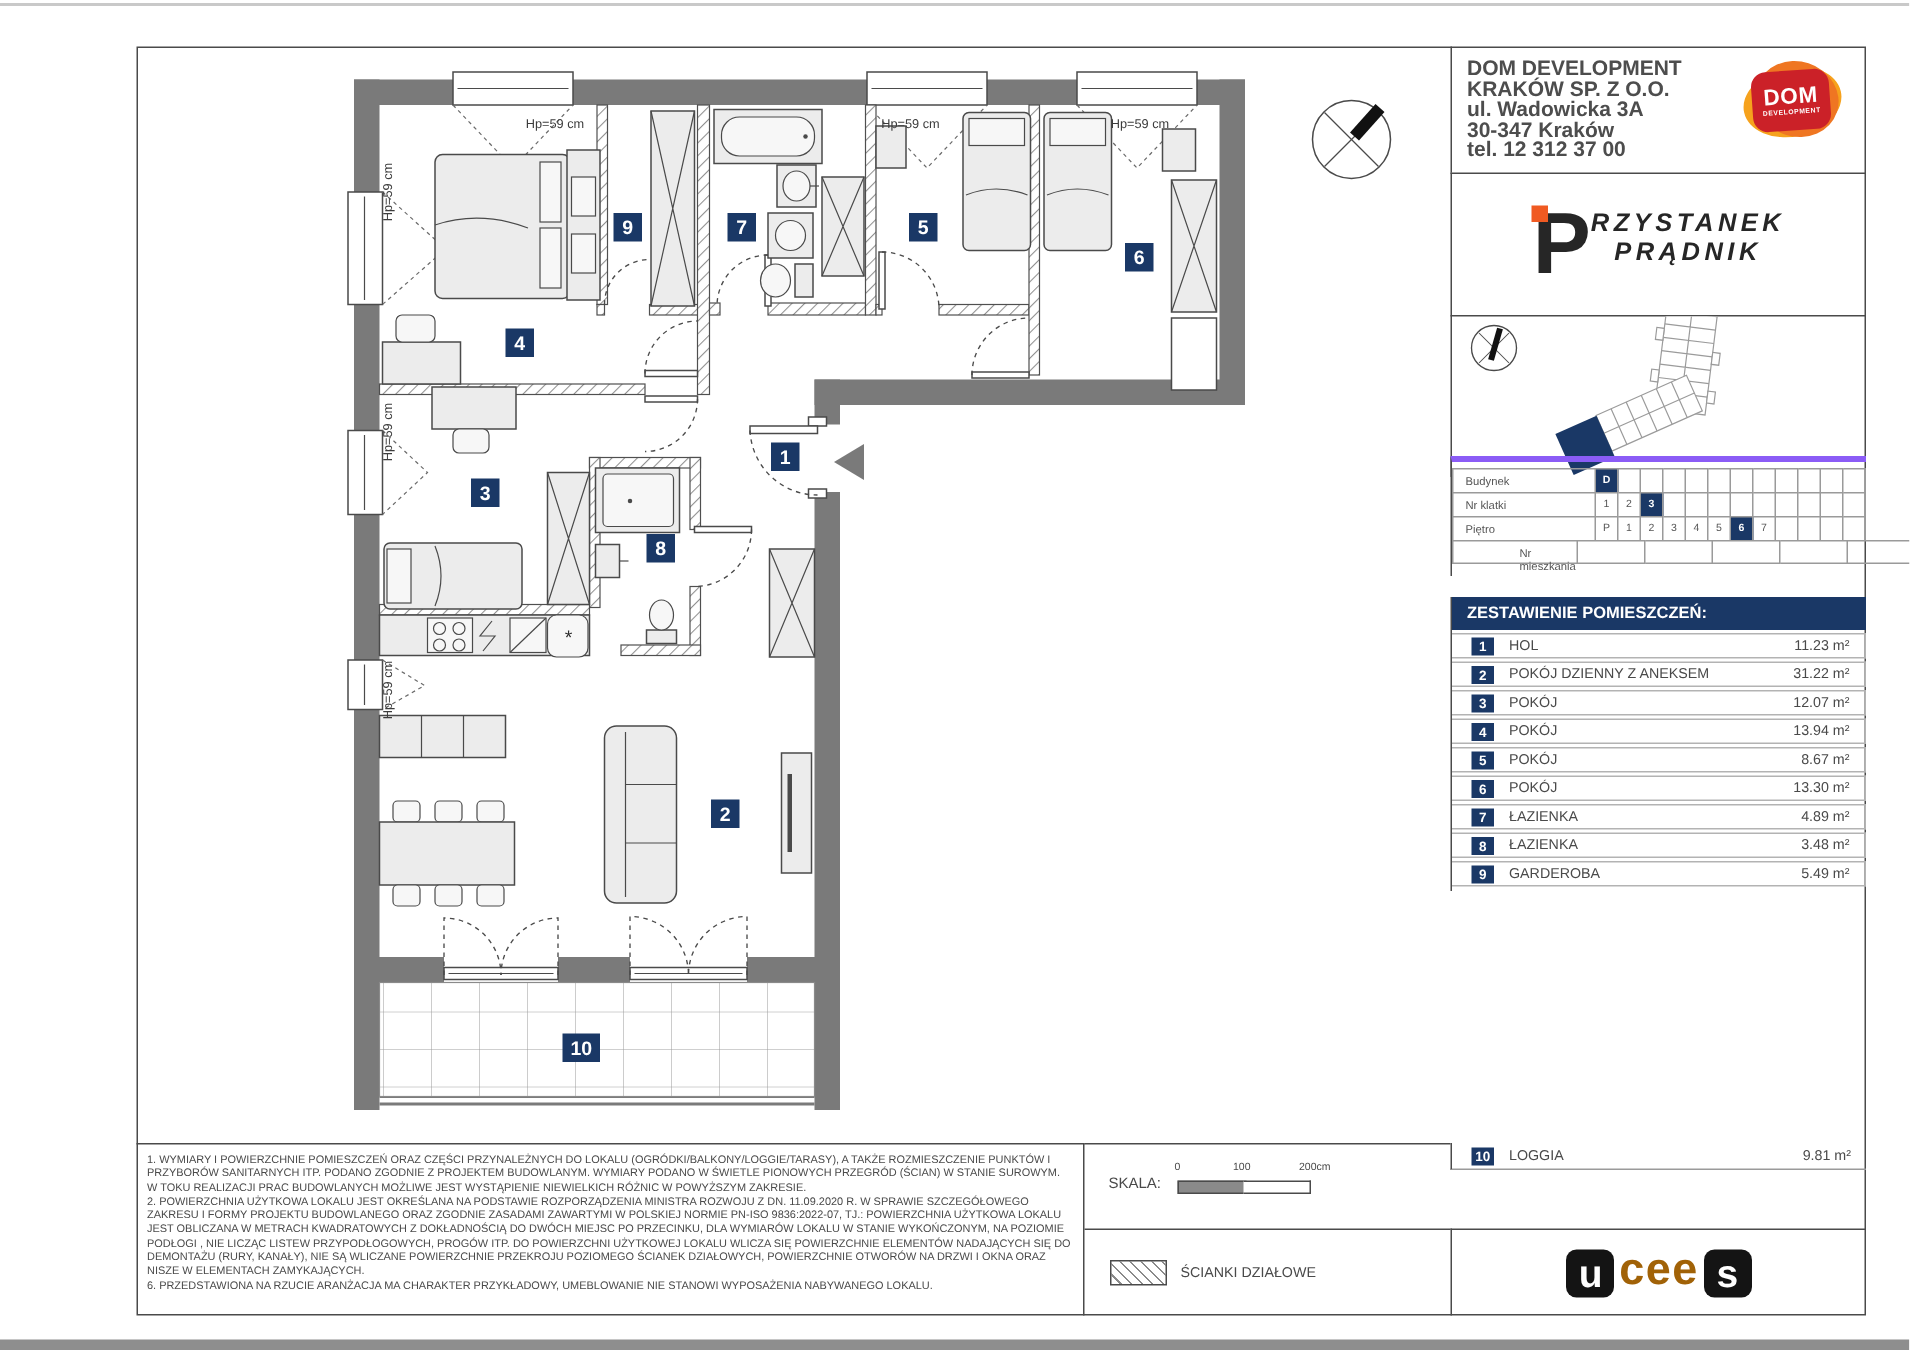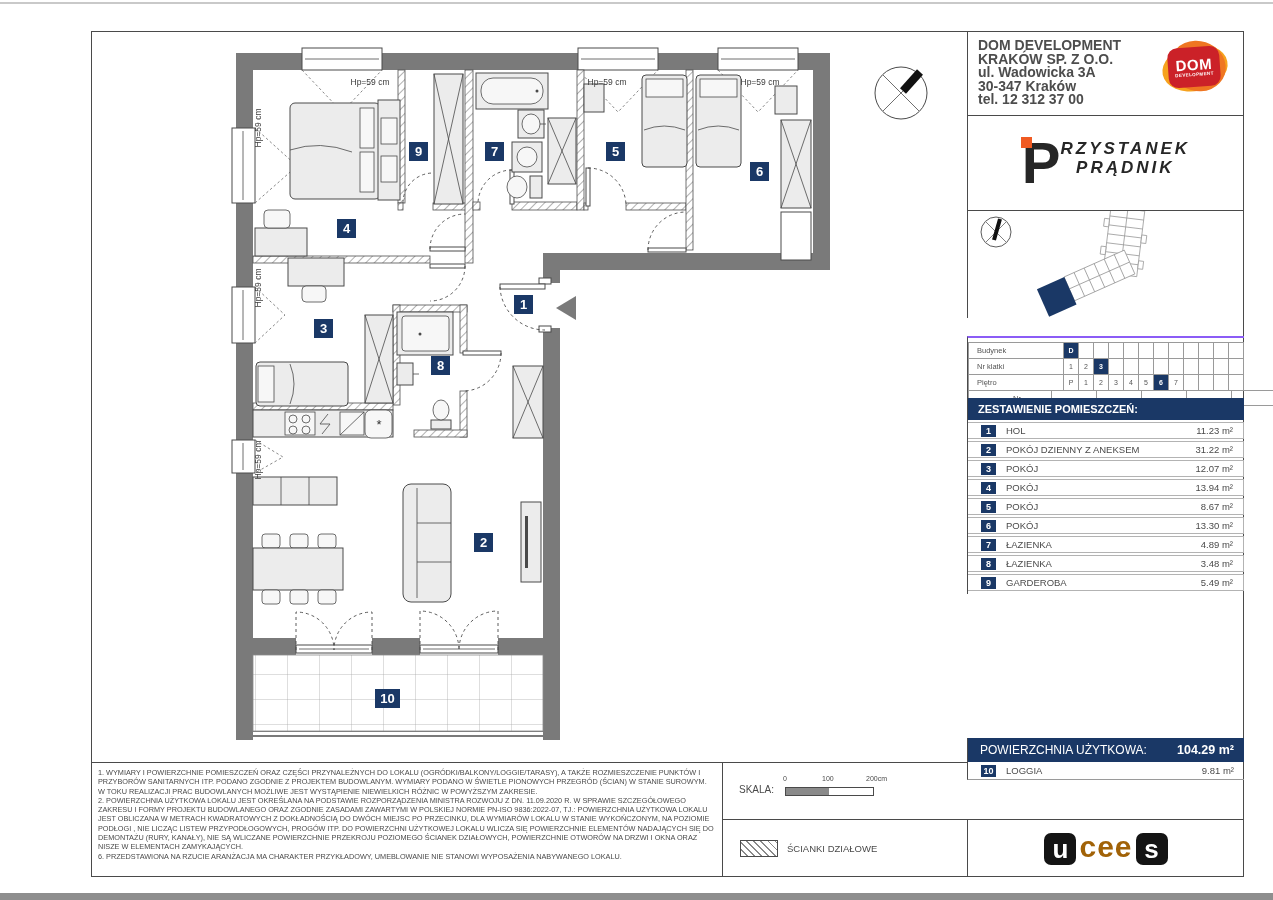--- a/index.html
+++ b/index.html
@@ -21,21 +21,21 @@
       border-radius:10px;transform:rotate(-4deg);display:flex;flex-direction:column;align-items:center;justify-content:center;}
   #dom-logo .plate .t1{color:#fff;font-weight:bold;font-size:15px;line-height:15px;letter-spacing:.5px;}
   #dom-logo .plate .t2{color:#fff;font-weight:bold;font-size:4.5px;letter-spacing:.4px;}
   #box-logo{top:115px;height:95px;border-top:1px solid #4a4a4a;display:flex;align-items:center;justify-content:center;}
   #plogo{display:flex;align-items:flex-start;}
   #plogo .bigP{position:relative;font-size:58px;font-weight:bold;color:#262626;line-height:48px;}
   #plogo .bigP .dot{position:absolute;left:-1px;top:-2px;width:11px;height:11px;background:#f05a22;}
   #plogo .cols{display:flex;flex-direction:column;align-items:center;font-style:italic;}
   #plogo .r1,#plogo .r2{font-size:17px;font-weight:bold;color:#262626;letter-spacing:3px;line-height:19px;}
   #box-map{top:210px;height:108px;border-top:1px solid #4a4a4a;}
-  #box-table{top:336px;height:80px;border-top:2px solid #8b5cf6;padding:4px 0 0 0;}
+  #box-table{top:304px;height:80px;border-top:4px solid #8b5cf6;padding:4px 0 0 0;}
   .utr{display:flex;height:16px;}
   .utl{width:96px;border:1px solid #9a9a9a;border-bottom:none;font-size:7.5px;color:#555;
        padding:3px 0 0 8px;box-sizing:border-box;}
   .utr:last-child .utl,.utr:last-child .utc{border-bottom:1px solid #9a9a9a;padding-left:44px;}
   .utc{width:15px;border:1px solid #9a9a9a;border-left:none;border-bottom:none;font-size:7px;color:#555;
        display:flex;align-items:center;justify-content:center;box-sizing:border-box;}
   .utc.active{background:#1a3866;color:#fff;font-weight:bold;}
   #box-rooms{top:398px;height:196px;}
   .list-header{height:22px;background:#1a3866;color:#fff;font-size:11px;font-weight:bold;
        display:flex;align-items:center;padding-left:10px;box-sizing:border-box;}
@@ -595,24 +595,20 @@
           <span class="room-area">3.48 m²</span>
         </div>
         <div class="room-row">
           <span class="room-badge">9</span>
           <span class="room-name">GARDEROBA</span>
           <span class="room-area">5.49 m²</span>
         </div>
       </div>
   </div>
 
-  <div class="abs rbox" id="box-total">
-    <span class="tl">POWIERZCHNIA UŻYTKOWA:</span>
-    <span class="tv">104.29 m²</span>
-  </div>
 
   <div class="abs rbox" id="box-loggia">
     <span class="room-badge">10</span>
     <span class="room-name">LOGGIA</span>
     <span class="room-area">9.81 m²</span>
   </div>
 
   <div class="abs rbox" id="box-ucees">
     <div class="ulogo">
       <span class="tile">u</span>

